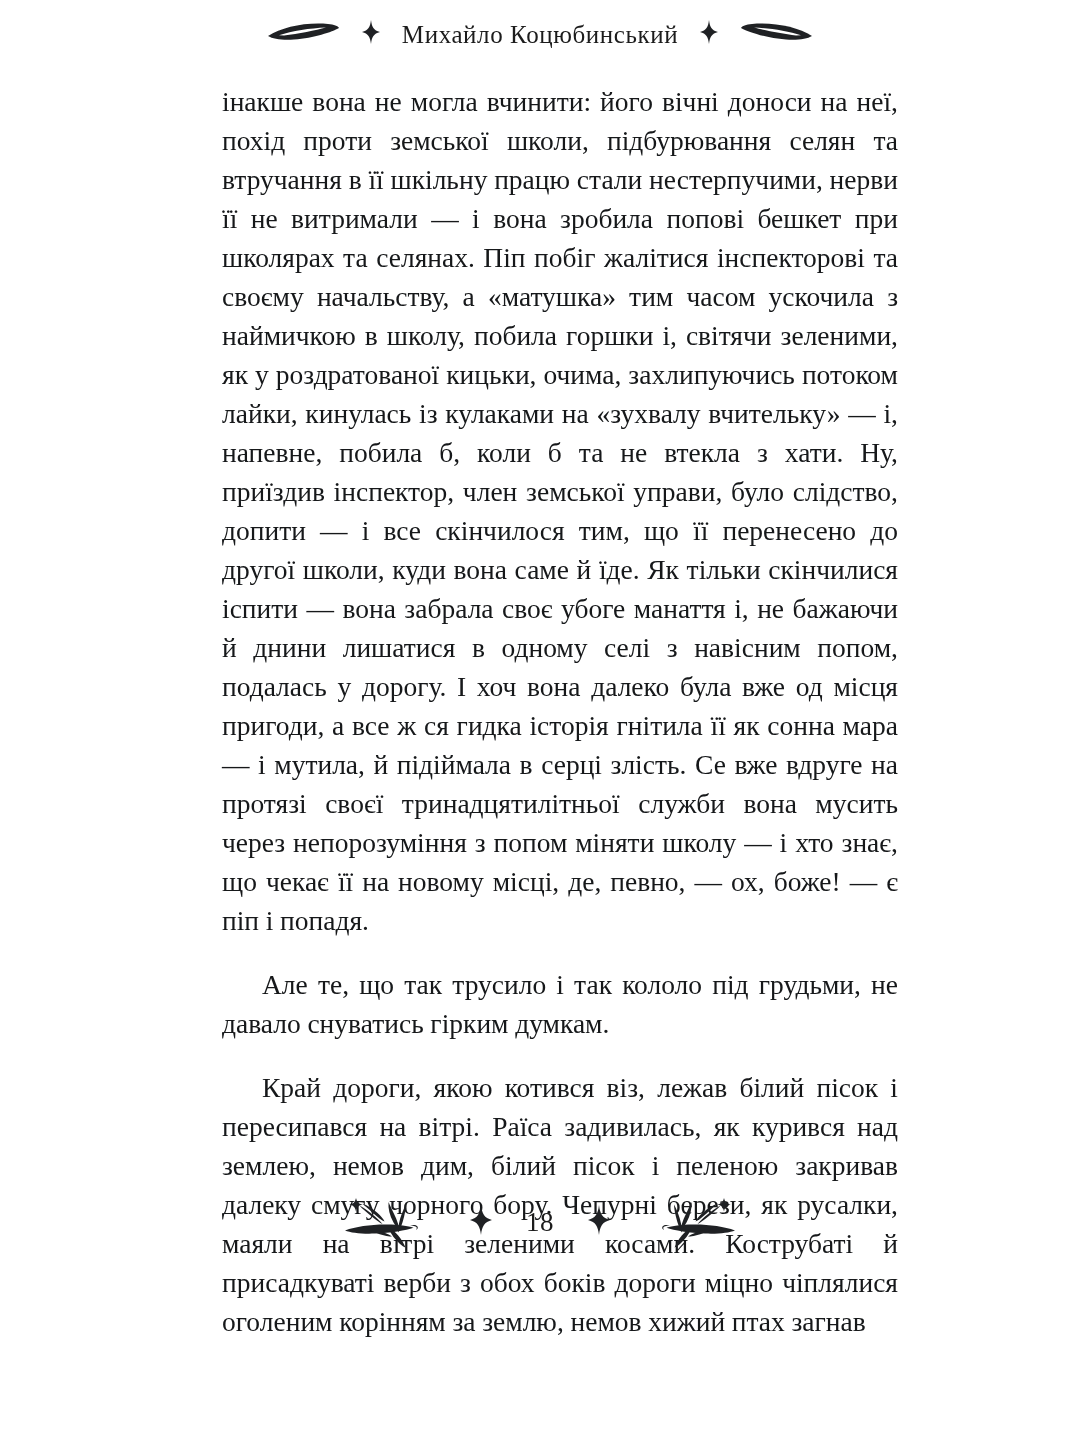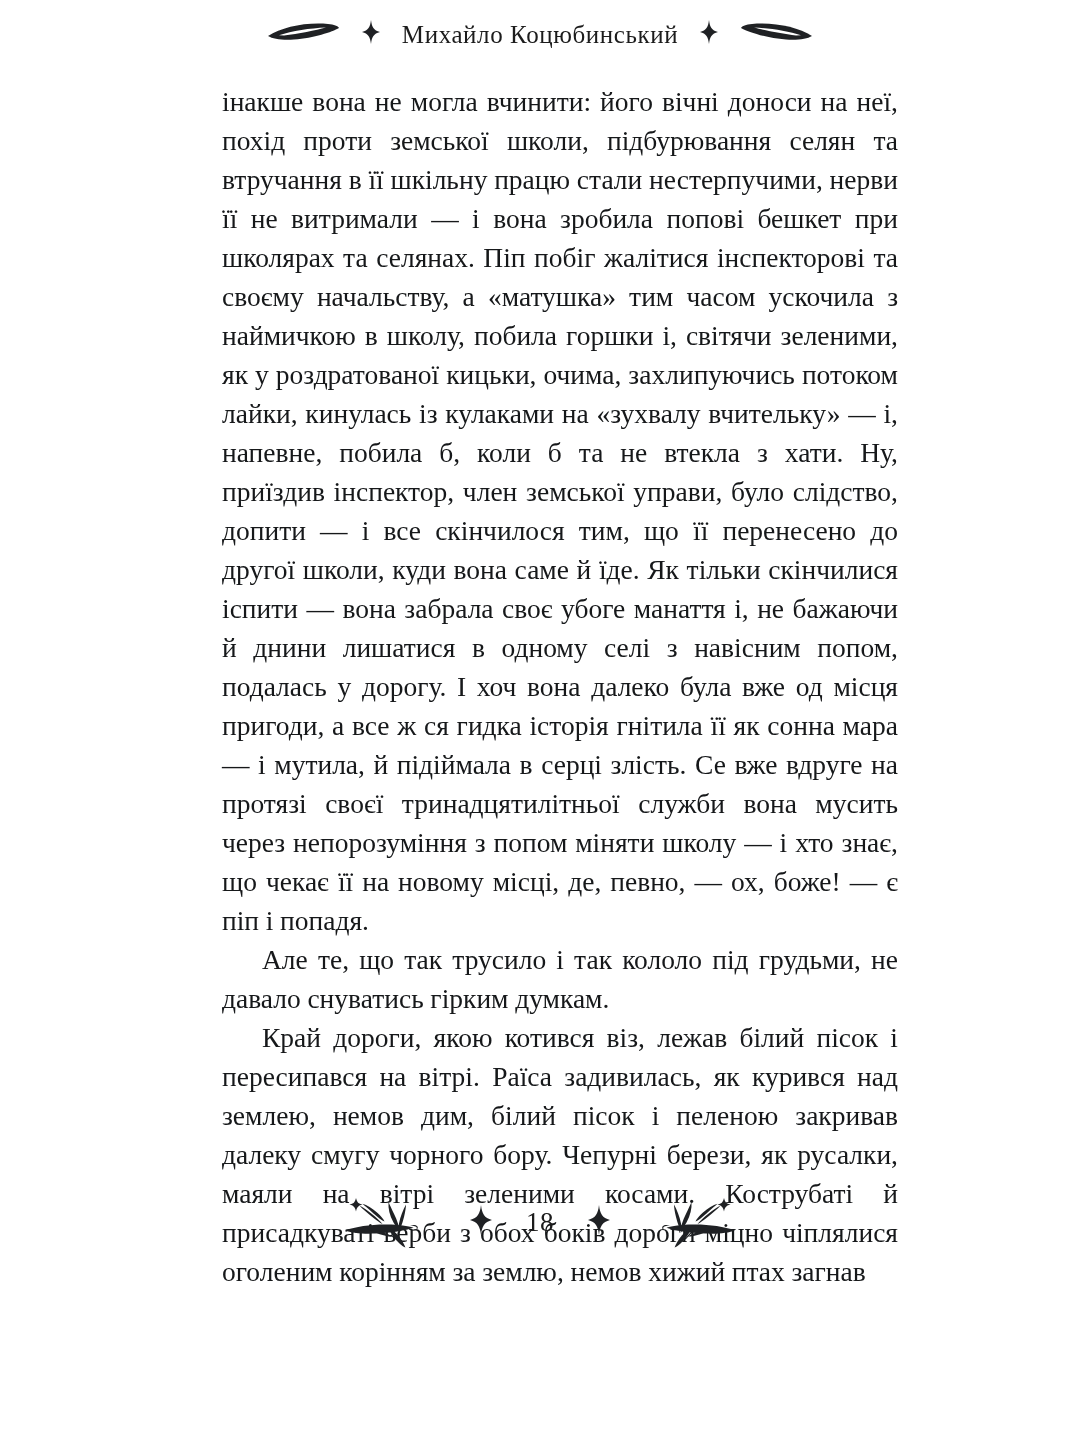--- a/index.html
+++ b/index.html
@@ -64,20 +64,21 @@
     color: #16181a;
     text-align: justify;
     text-justify: inter-word;
     -webkit-hyphens: none;
     hyphens: none;
     word-spacing: -0.2px;
   }
 
   .para.indent {
     text-indent: 40px;
+    margin-top: 25px;
   }
 
   
   .folio {
     position: absolute;
     left: 0;
     bottom: 183px;
     width: 1080px;
     height: 70px;
     display: flex;

